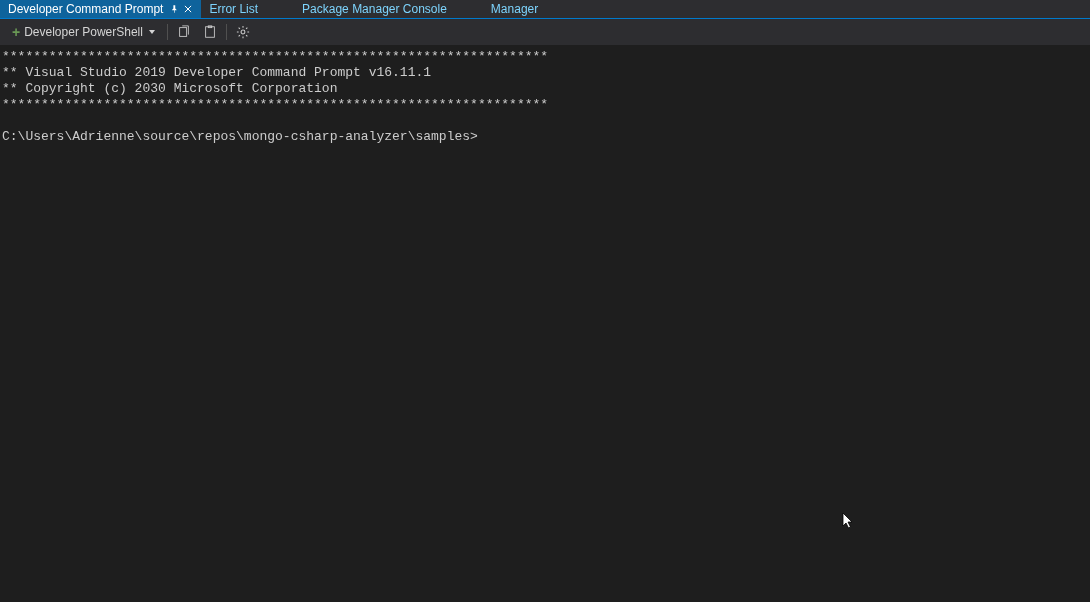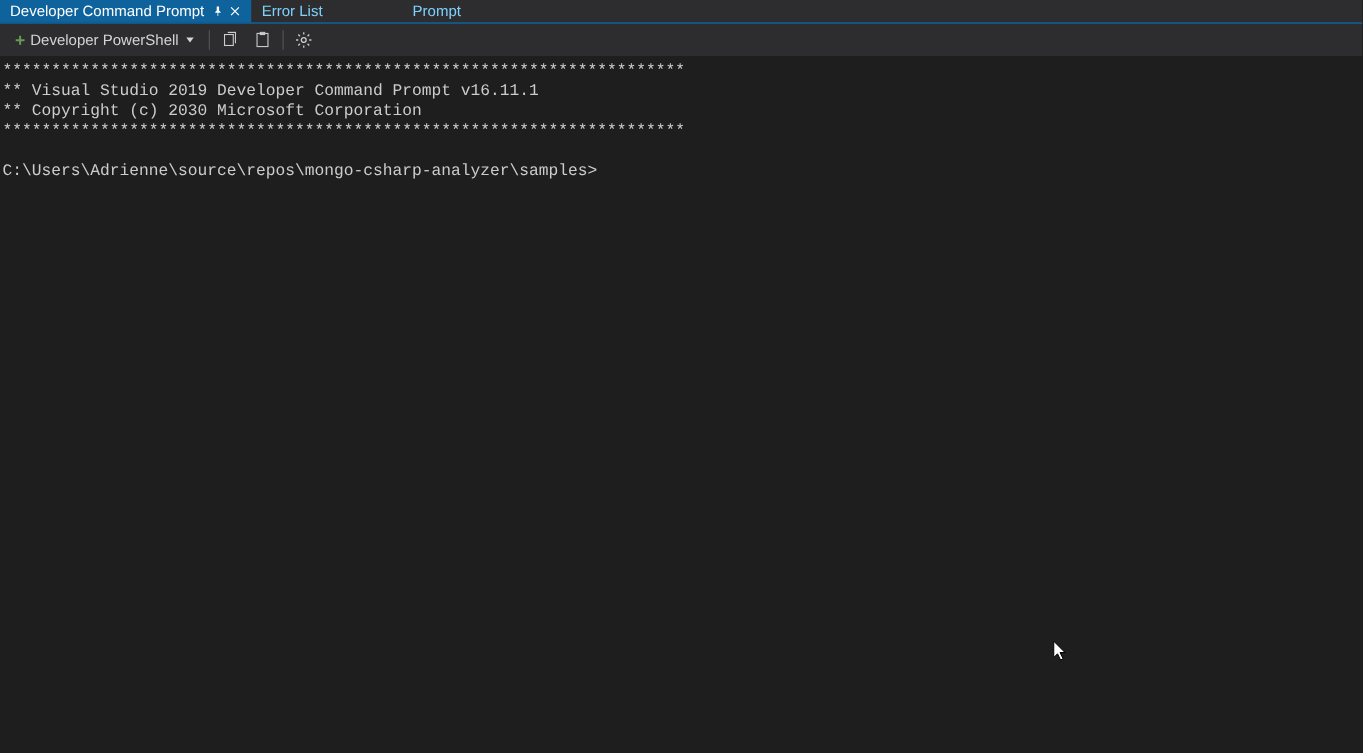--- a/index.html
+++ b/index.html
@@ -126,23 +126,26 @@
     <span class="close-icon">
       <svg width="10" height="10" viewBox="0 0 16 16">
         <path d="M3 3 L13 13 M13 3 L3 13" stroke="#ffffff" stroke-width="1.6"></path>
       </svg>
     </span>
   </div>
   <div class="tab">
     <span>Error List</span>
   </div>
   <div class="tab-spacer"></div>
+  <div class="tab">
+    <span>Package Manager Console</span>
+  </div>
   <div class="tab-spacer"></div>
   <div class="tab">
-    <span>Prompt</span>
+    <span>Manager</span>
   </div>
 </div>
 
 <div class="toolbar">
   <div class="toolbar-btn">
     <span class="plus-icon">+</span>
     <span>Developer PowerShell</span>
     <span class="dropdown-arrow"></span>
   </div>
   <div class="toolbar-sep"></div>

